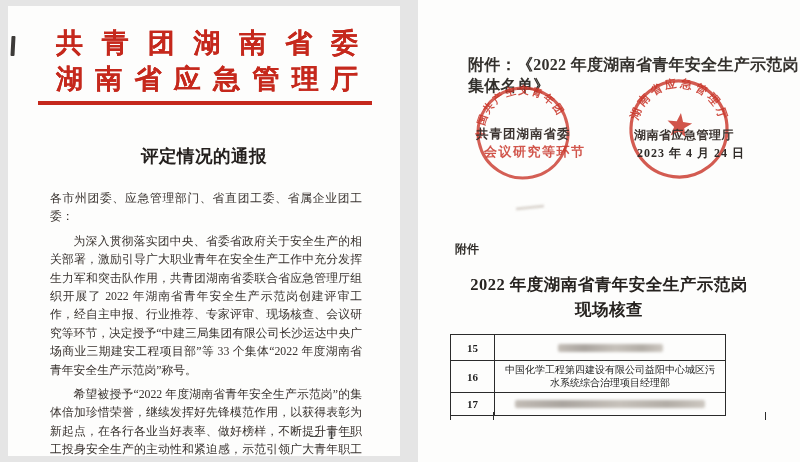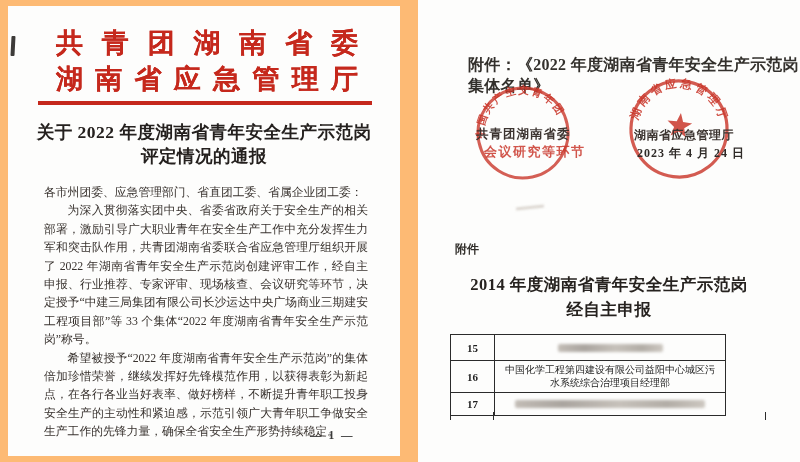--- a/index.html
+++ b/index.html
@@ -1,18 +1,18 @@
 <!DOCTYPE html>
 <html><head>
 <meta charset="utf-8">
 <style>
   html,body{margin:0;padding:0;background:#ffffff;}
   #canvas{
     position:relative;width:800px;height:462px;overflow:hidden;
-    background:#fdba74;
+    background:#e5e5e5;
     font-family:"Liberation Serif","DejaVu Serif",serif;
     color:#2e2a28;
   }
   .page{position:absolute;background:#fdfdfc;}
   #left-page{left:8px;top:6px;width:392px;height:450px;}
   #right-page{left:418px;top:0;width:382px;height:462px;}
 
   
   .red-header-line{
     position:absolute;left:48px;right:42px;
@@ -27,21 +27,21 @@
     position:absolute;left:0;right:0;text-align:center;
     font-weight:bold;font-size:17.5px;color:#24201e;letter-spacing:.5px;
   }
   #title1{top:114px;}
   #title2{top:138px;}
   .body-text{
     position:absolute;left:36px;top:177px;width:324px;
     font-size:11.8px;line-height:18.4px;color:#38322e;
     text-align:justify;
   }
-  .body-text p{margin:0;}
+  .body-text p{margin:6px;}
   .body-text p.indent{text-indent:2em;}
   .page-number{
     position:absolute;top:423px;left:302px;
     font-size:11.5px;color:#3a3a3a;letter-spacing:2px;font-weight:bold;
   }
   .scan-smudge{
     position:absolute;left:3px;top:30px;width:4px;height:20px;
     background:#3d3b39;transform:rotate(3deg);border-radius:1px;
   }
 
@@ -115,21 +115,20 @@
 </head>
 <body>
 
 <div id="canvas">
 
   <div class="page" id="left-page">
     <div class="scan-smudge"></div>
     <div class="red-header-line" id="hdr1">共青团湖南省委</div>
     <div class="red-header-line" id="hdr2">湖南省应急管理厅</div>
     <div class="red-rule"></div>
-    <div class="notice-title" id="title1">关于 2022 年度湖南省青年安全生产示范岗</div>
     <div class="notice-title" id="title2">评定情况的通报</div>
     <div class="body-text">
       <p>各市州团委、应急管理部门、省直团工委、省属企业团工委：</p>
       <p class="indent">为深入贯彻落实团中央、省委省政府关于安全生产的相关部署，激励引导广大职业青年在安全生产工作中充分发挥生力军和突击队作用，共青团湖南省委联合省应急管理厅组织开展了 2022 年湖南省青年安全生产示范岗创建评审工作，经自主申报、行业推荐、专家评审、现场核查、会议研究等环节，决定授予“中建三局集团有限公司长沙运达中央广场商业三期建安工程项目部”等 33 个集体“2022 年度湖南省青年安全生产示范岗”称号。</p>
       <p class="indent">希望被授予“2022 年度湖南省青年安全生产示范岗”的集体倍加珍惜荣誉，继续发挥好先锋模范作用，以获得表彰为新起点，在各行各业当好表率、做好榜样，不断提升青年职工投身安全生产的主动性和紧迫感，示范引领广大青年职工争做安全生产工作的先锋力量，确保全省安全生产形势持续稳定。</p>
     </div>
     <div class="page-number">— 1 —</div>
   </div>
 
   <div class="page" id="right-page">
@@ -154,22 +153,22 @@
         <polygon points="54,38 57.2,46.6 66.4,47 59.1,52.7 61.6,61.5 54,56.4 46.4,61.5 48.9,52.7 41.6,47 50.8,46.6" fill="#c9372b" opacity="0.85"></polygon>
       </svg>
     </div>
 
     <div class="printed-name" id="printed-left">共青团湖南省委</div>
     <div id="seal-inner-left">会议研究等环节</div>
     <div class="printed-name" id="printed-right">湖南省应急管理厅</div>
     <div class="issue-date">2023 年 4 月 24 日</div>
 
     <div class="attachment-label">附件</div>
-    <div class="list-title" id="ltitle1">2014 年度湖南省青年安全生产示范岗</div>
-    <div class="list-title" id="ltitle2">经自主申报</div>
+    <div class="list-title" id="ltitle1">2022 年度湖南省青年安全生产示范岗</div>
+    <div class="list-title" id="ltitle2">现场核查</div>
 
     <div class="roster-table">
       <div class="t-row r15">
         <div class="t-num">15</div>
         <div class="t-name">
           <div class="redacted-blur blur-15"></div>
         </div>
       </div>
       <div class="t-row r16">
         <div class="t-num">16</div>

